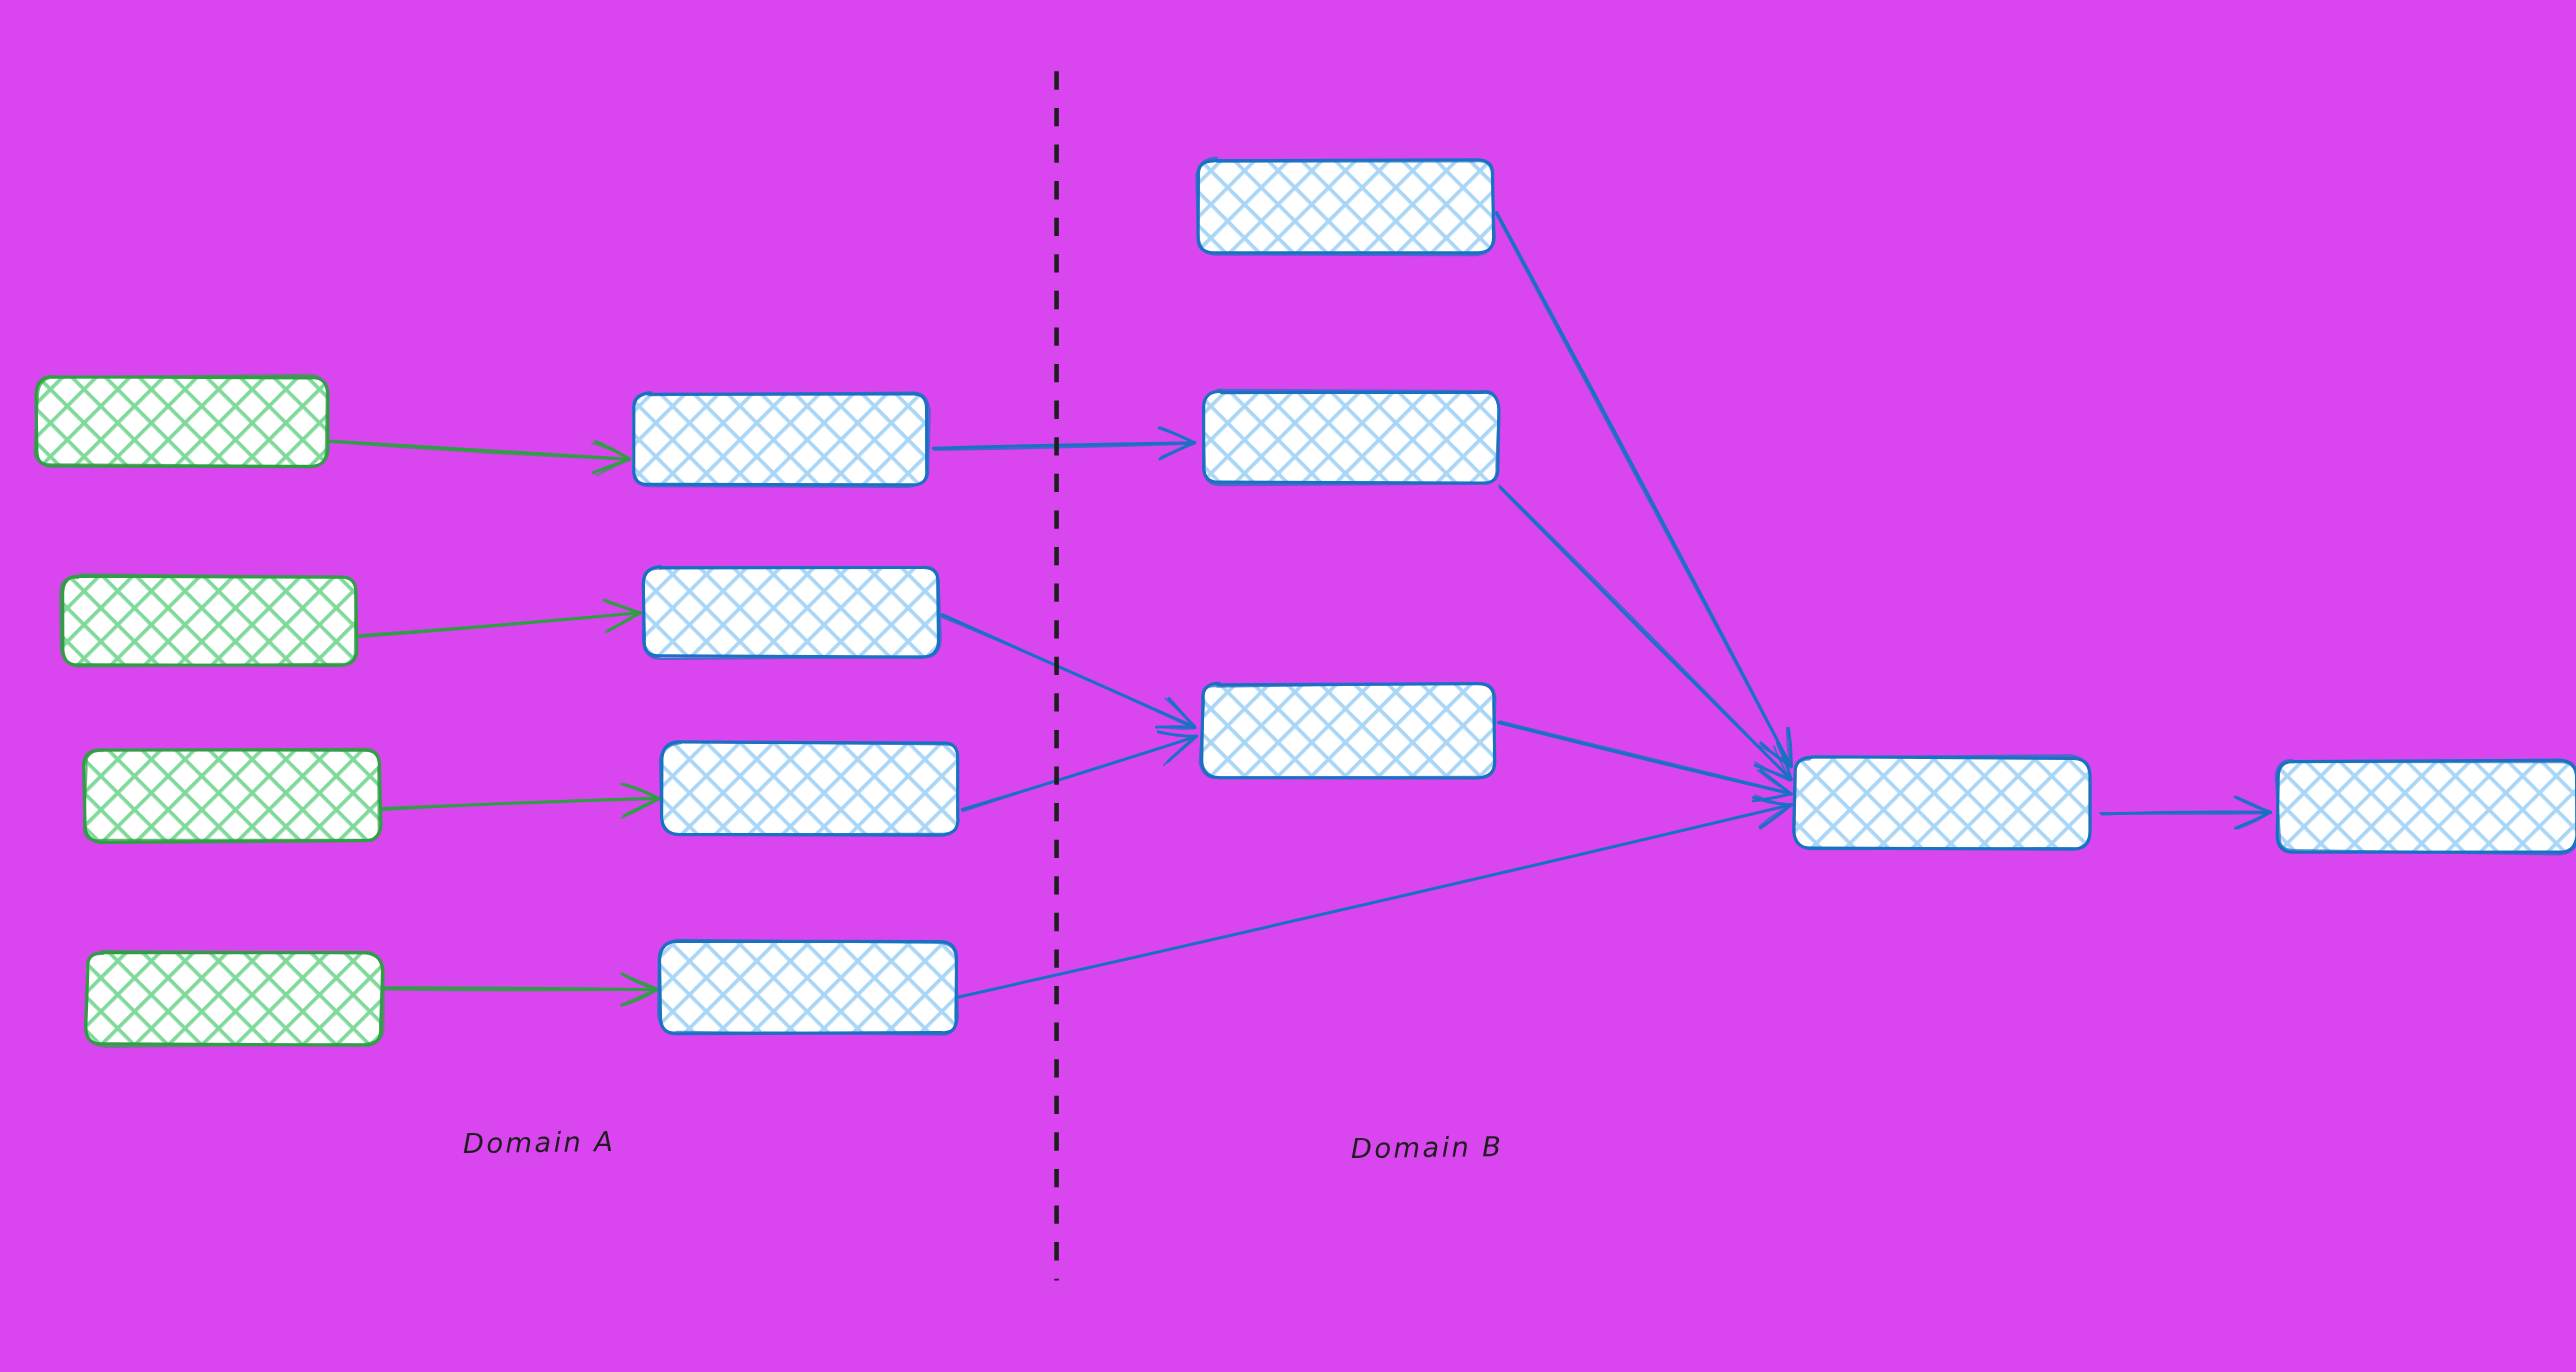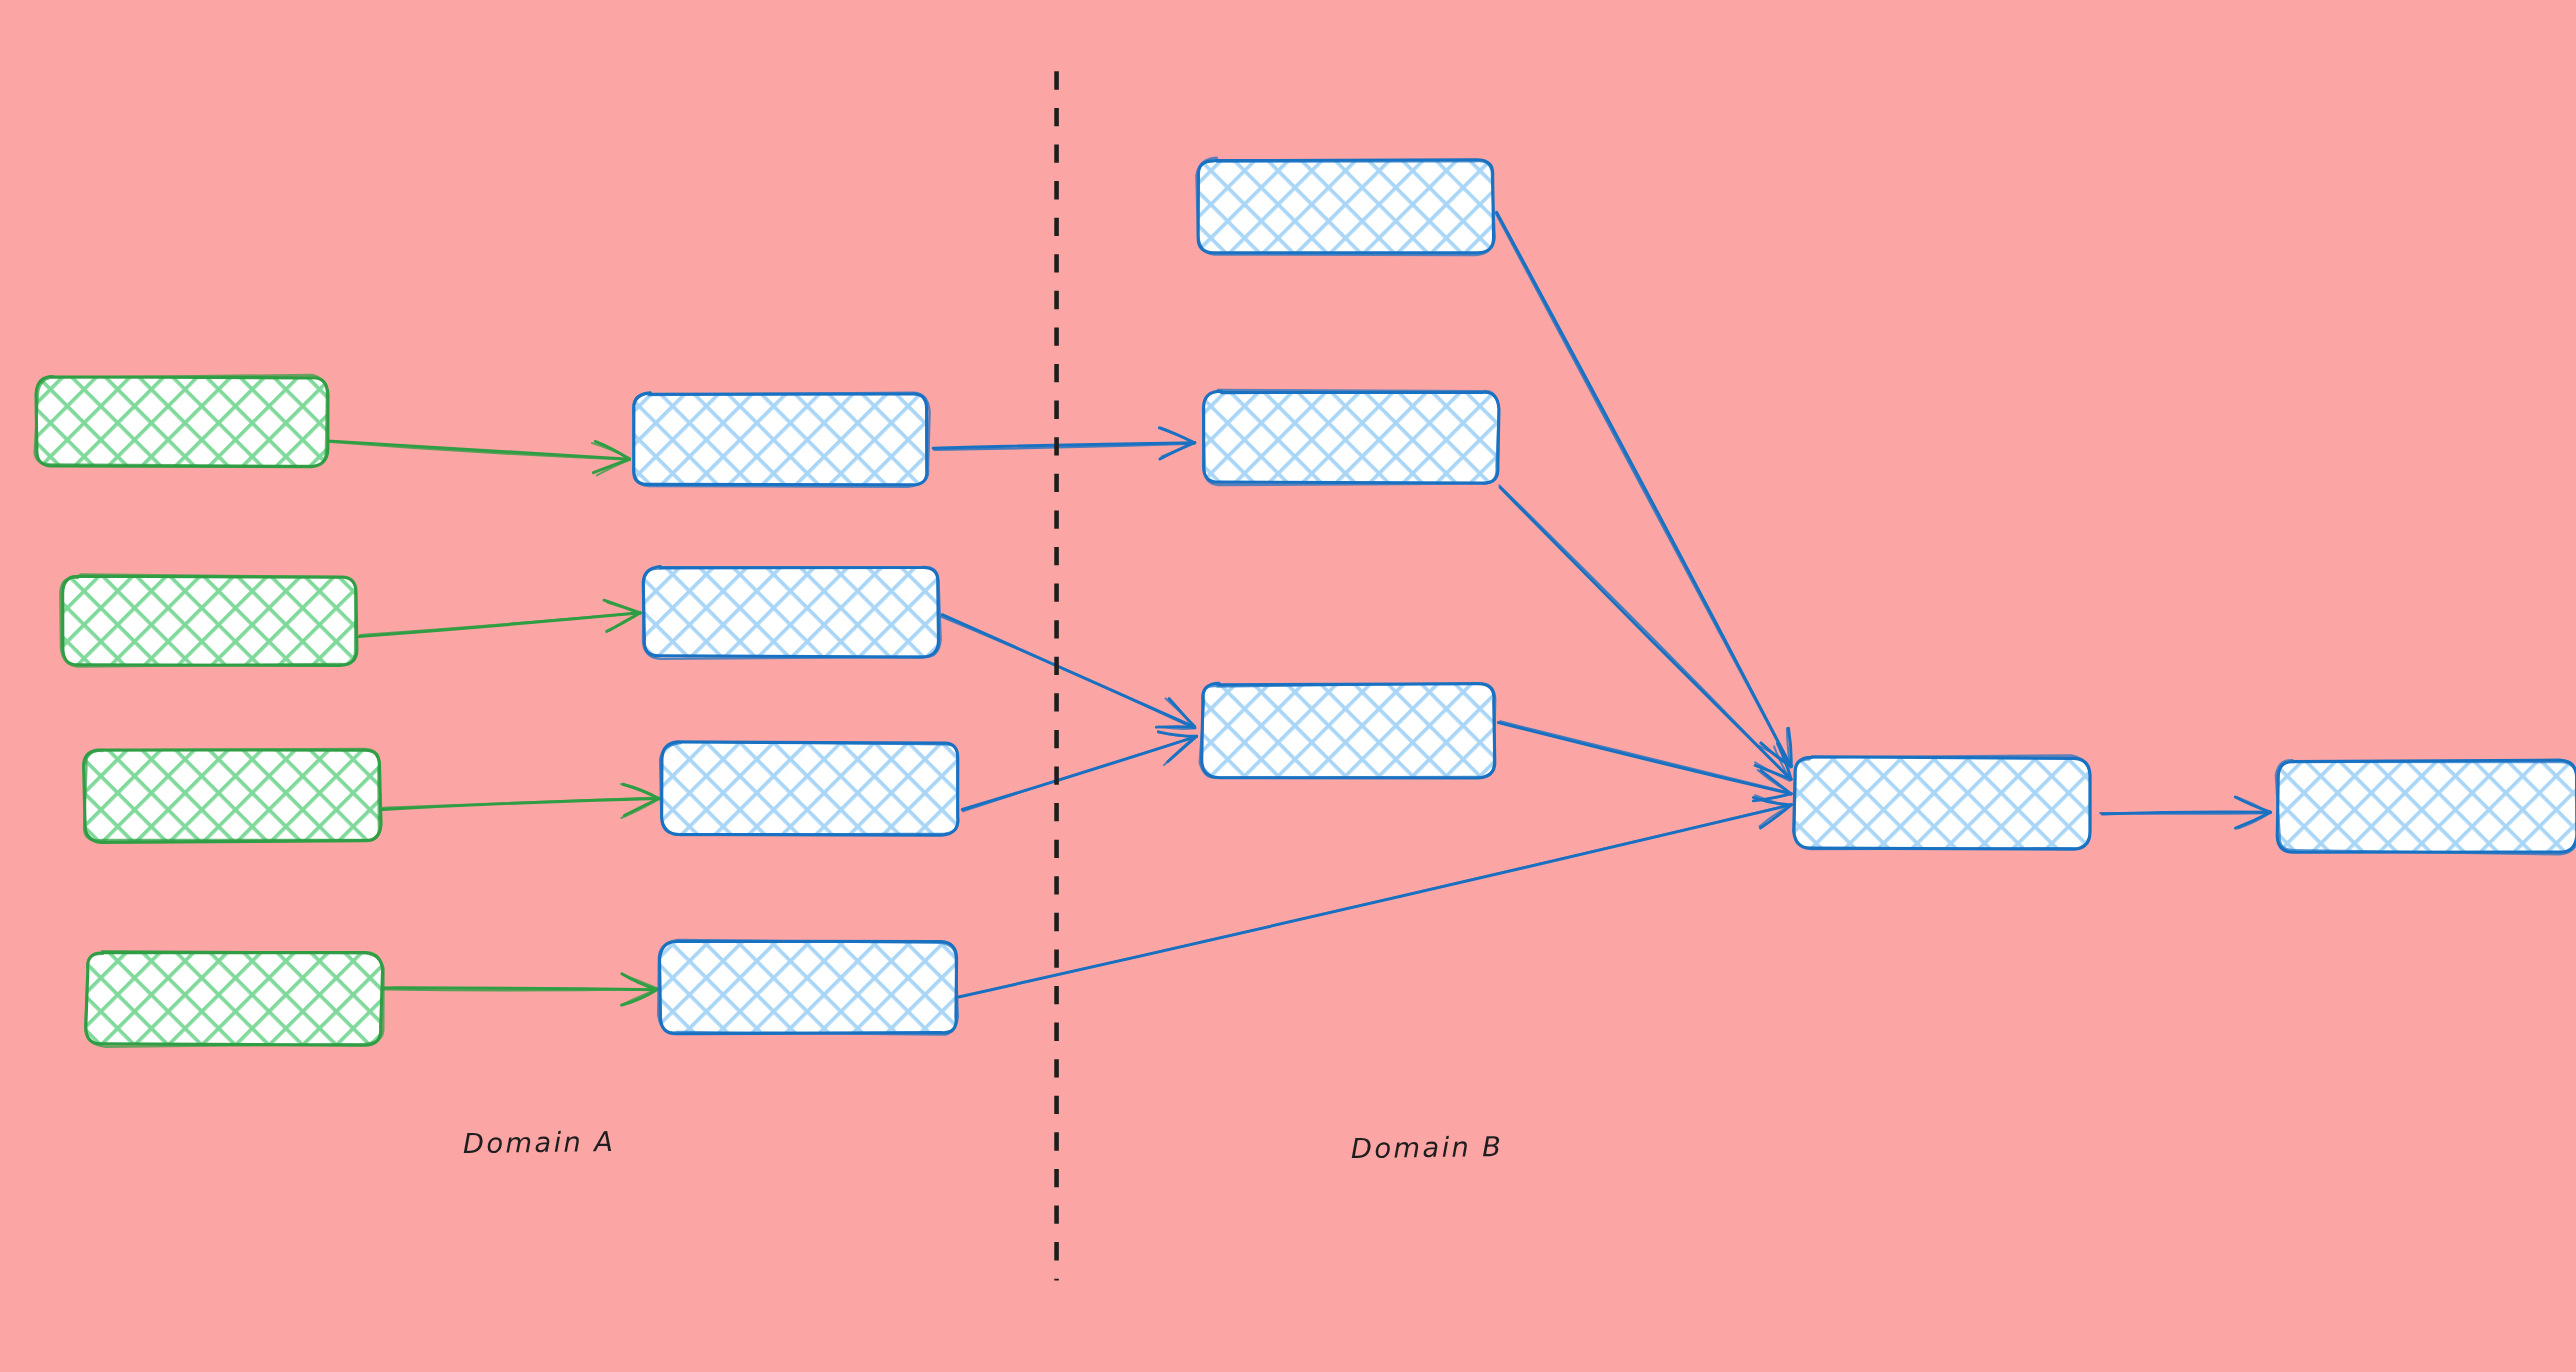--- a/index.html
+++ b/index.html
@@ -8,21 +8,21 @@
     padding: 0;
     background: #ffffff;
   }
   body {
     font-family: "DejaVu Sans", sans-serif;
   }
   #canvas {
     position: relative;
     width: 2576px;
     height: 1372px;
-    background: #fca5a5;
+    background: #d946ef;
     overflow: hidden;
   }
   #scene {
     position: absolute;
     inset: 0;
     width: 100%;
     height: 100%;
     display: block;
   }
   .domain-label {

